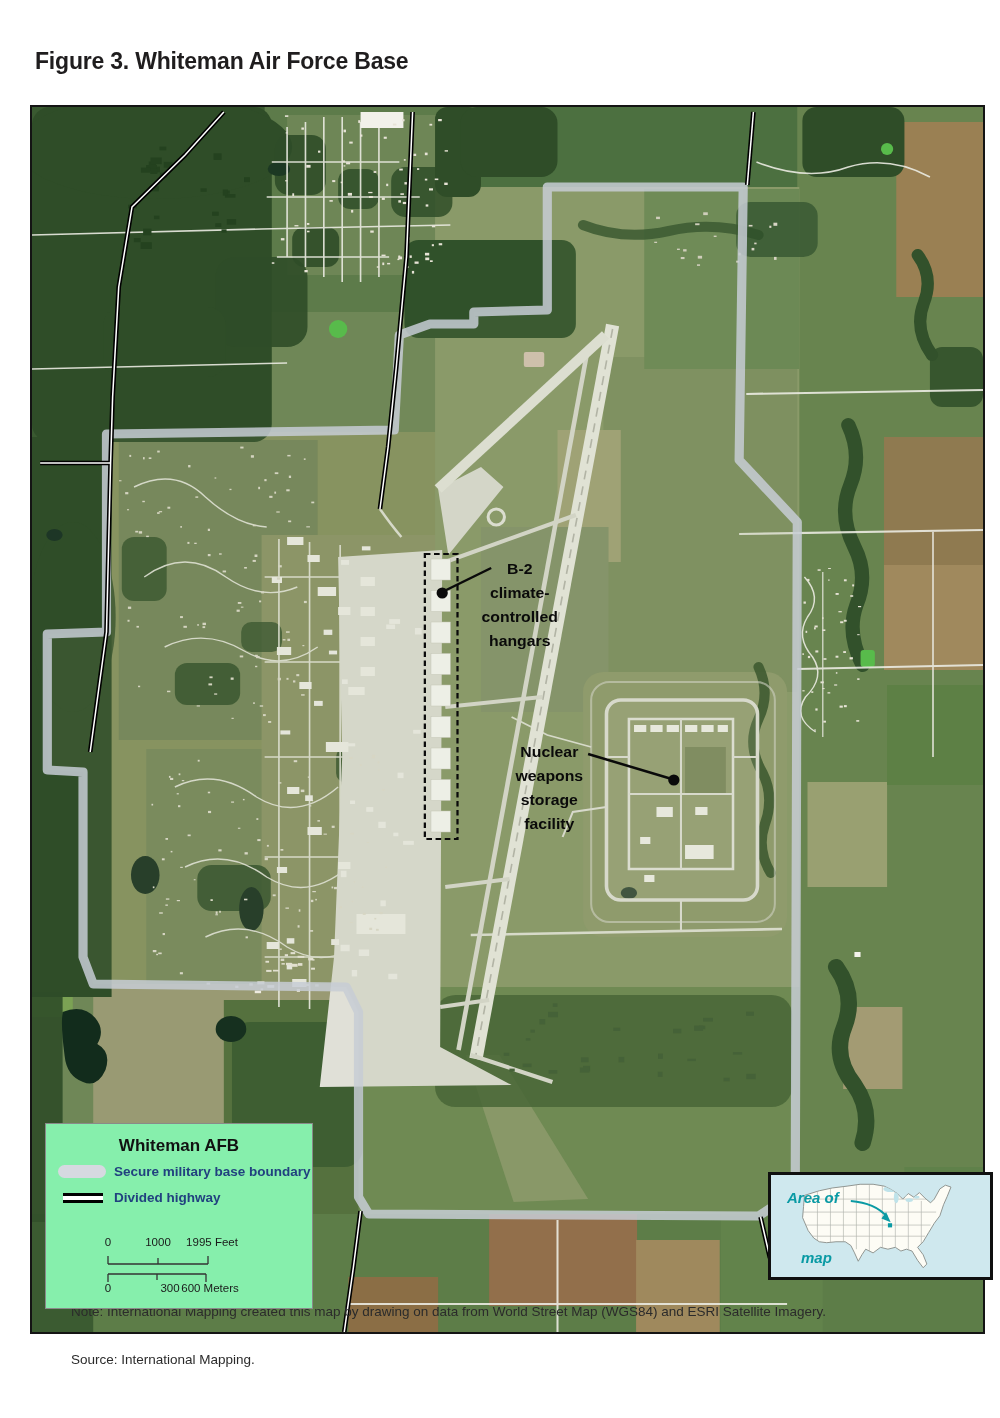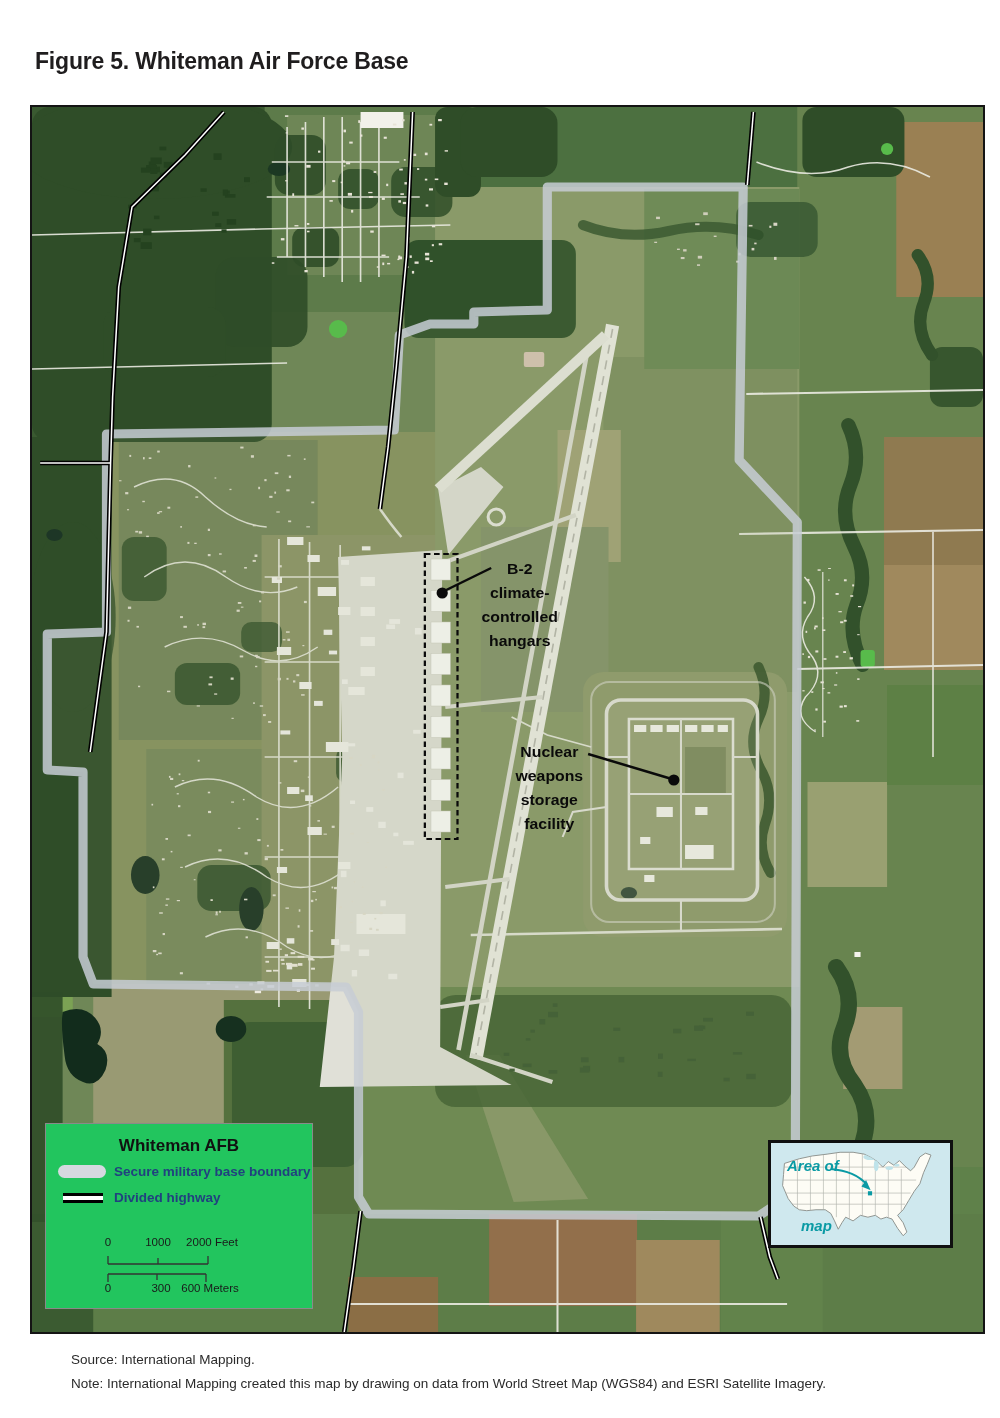--- a/index.html
+++ b/index.html
@@ -1,42 +1,42 @@
 <!DOCTYPE html>
 <html><head>
 <meta charset="utf-8">
 <style>
   html,body{margin:0;padding:0;background:#ffffff;}
   body{width:1000px;height:1418px;position:relative;font-family:"Liberation Sans",sans-serif;}
   .fig-title{position:absolute;left:35px;top:48px;font-size:23px;font-weight:bold;color:#1f1d1e;letter-spacing:-0.2px;}
   .map-frame{position:absolute;left:30px;top:105px;width:932px;height:1225px;border:2px solid #141414;background:#6f8757;overflow:hidden;padding-left:19px;}
   .map-frame svg.terrain{position:absolute;left:0;top:0;width:100%;height:100%;display:block;}
-  .legend{position:absolute;left:45px;top:1123px;width:266px;height:184px;background:#22c55e;border:1px solid #8a8a8a;z-index:6;}
+  .legend{position:absolute;left:45px;top:1123px;width:266px;height:184px;background:#86efac;border:1px solid #8a8a8a;z-index:6;}
   .legend-title{position:absolute;left:0;right:0;top:12px;text-align:center;font-size:17px;font-weight:bold;color:#111;}
   .legend-row{position:absolute;left:0;width:100%;height:22px;}
   .legend-label{position:absolute;left:68px;top:0;font-size:13.5px;font-weight:bold;color:#21417f;white-space:nowrap;}
   .sw-boundary{position:absolute;left:12px;top:1px;width:48px;height:13px;background:#d6d9e0;border-radius:7px;}
   .sw-highway{position:absolute;left:17px;top:3px;width:40px;height:4px;background:#ffffff;border-top:3px solid #000;border-bottom:3px solid #000;}
   .sw-roads{position:absolute;left:17px;top:1px;width:40px;height:7px;background:#8f9a6a;border-top:3px solid #c6c9bf;border-bottom:3px solid #c6c9bf;}
   .scale-label{position:absolute;transform:translateX(-50%);font-size:11.5px;color:#1a1a1a;white-space:nowrap;}
   .scalebar-svg{position:absolute;left:0;top:130px;width:266px;height:34px;}
-  .inset{position:absolute;left:768px;top:1140px;width:179px;height:102px;background:#cfe8ee;border:3px solid #101010;z-index:6;}
+  .inset{position:absolute;left:768px;top:1172px;width:179px;height:102px;background:#cfe8ee;border:3px solid #101010;z-index:6;padding-left:40px;}
   .inset svg{position:absolute;left:0;top:0;width:100%;height:100%;}
   .inset-label{position:absolute;color:#0a9aa4;font-weight:bold;font-style:italic;font-size:15px;z-index:2;}
   .inset-l1{left:16px;top:14px;}
   .inset-l2{left:30px;top:33px;margin-top:41px;}
   .footer{position:absolute;left:35px;font-size:13.5px;color:#2b2b2b;margin-left:36px;}
   .footer.src{top:1352px;}
-  .footer.note{top:1376px;}
+  .footer.note{top:1304px;}
   text.callout{font-family:"Liberation Sans",sans-serif;font-size:15.5px;font-weight:bold;fill:#0a0a0a;text-anchor:middle;}
 </style>
 </head>
 <body>
 
-<div class="fig-title">Figure 5. Whiteman Air Force Base</div>
+<div class="fig-title">Figure 3. Whiteman Air Force Base</div>
 
 <div class="map-frame">
 <svg class="terrain" viewBox="0 0 932 1225" preserveAspectRatio="none">
 
   <g>
     <rect x="0" y="0" width="932" height="1225" fill="#6f8757"></rect>
     <rect x="750" y="0" width="182" height="1225" fill="#68844f"></rect>
     <rect x="847" y="15" width="85" height="175" fill="#9a8053"></rect>
     <rect x="835" y="330" width="97" height="128" fill="#8f7a50"></rect>
     <rect x="835" y="458" width="97" height="105" fill="#a0895d"></rect>
@@ -699,23 +699,23 @@
         <path d="M112,10 V4"></path>
         <path d="M162,10 V2"></path>
       <path d="M62,20 H160"></path>
         <path d="M62,20 V28"></path>
         <path d="M111,20 V26"></path>
         <path d="M160,20 V28"></path>
     </g>
   </svg>
   <span class="scale-label" style="left:62px;top:112px;">0</span>
   <span class="scale-label" style="left:112px;top:112px;">1000</span>
-  <span class="scale-label" style="left:166px;top:112px;">2000 Feet</span>
+  <span class="scale-label" style="left:166px;top:112px;">1995 Feet</span>
   <span class="scale-label" style="left:62px;top:158px;">0</span>
-  <span class="scale-label" style="left:115px;top:158px;">300</span>
+  <span class="scale-label" style="left:124px;top:158px;">300</span>
   <span class="scale-label" style="left:164px;top:158px;text-align:right;">600 Meters</span>
 </div>
 
 <div class="inset">
   <svg viewBox="0 0 184 110">
     <defs>
       <clipPath id="usclip">
         <path d="M10,22 L26,17 40,14 56,12 70,10 84,10 96,12 104,16 110,20 116,26 122,20 128,24 134,19 140,25 146,30 150,26 156,15 162,11 168,13 164,23 160,32 156,44 150,52 144,62 138,72 132,78 138,86 142,96 138,100 132,92 126,82 120,80 114,82 108,78 100,80 92,78 84,84 76,80 72,86 68,93 64,84 60,76 54,72 44,72 34,73 26,72 20,68 14,60 8,46 9,34 Z"></path>
       </clipPath>
     </defs>

